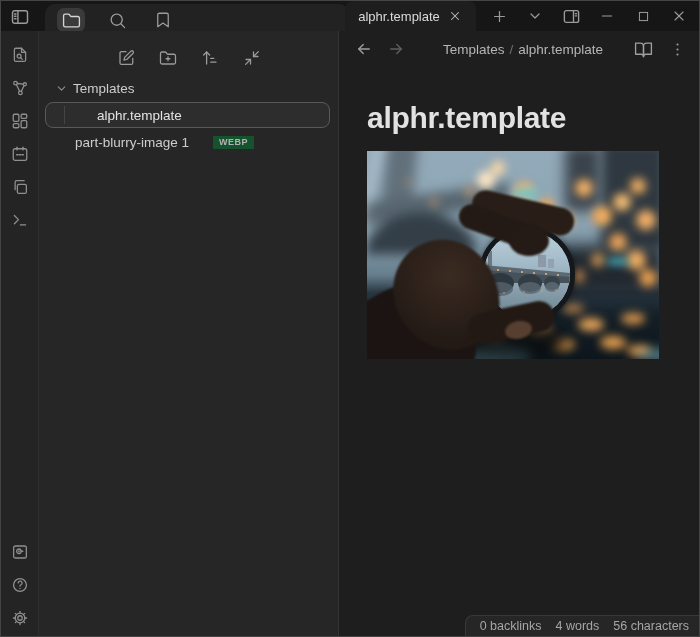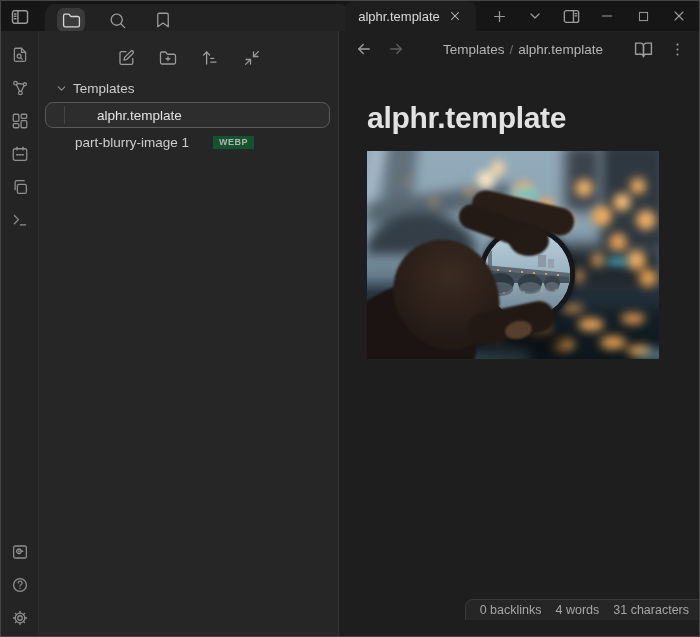--- a/index.html
+++ b/index.html
@@ -87,21 +87,21 @@
   .hand { filter:blur(1px); }
   .h-arm { left:-30px; top:138px; width:132px; height:116px; background:#1b1412; border-radius:35% 45% 30% 40%; transform:rotate(-30deg); }
   .h-palm { left:28px; top:88px; width:102px; height:112px; background:radial-gradient(circle at 60% 35%,#3b2b22,#231a15 70%); border-radius:48% 52% 45% 55%; transform:rotate(-20deg); }
   .h-fing1 { left:104px; top:48px; width:104px; height:28px; background:#281d17; border-radius:15px; transform:rotate(13deg); }
   .h-fing2 { left:90px; top:64px; width:88px; height:25px; background:#241a15; border-radius:13px; transform:rotate(20deg); }
   .h-tip { left:142px; top:74px; width:40px; height:31px; background:#241a16; border-radius:50%; }
   .h-thumb { left:100px; top:156px; width:88px; height:31px; background:#231914; border-radius:16px; transform:rotate(-12deg); }
   .h-nail { left:138px; top:170px; width:27px; height:18px; background:#5d4434; border-radius:50%; transform:rotate(-12deg); opacity:.9; }
 
   
-  .status-bar { position:absolute; right:0; bottom:16px; height:21px; display:flex; align-items:center; gap:14px; padding:0 10px 0 14px; background:#262626; border-top:1px solid #383838; border-left:1px solid #383838; border-radius:8px 0 0 0; font-size:12.5px; color:#a6a6a6; }
+  .status-bar { position:absolute; right:0; bottom:0; height:21px; display:flex; align-items:center; gap:14px; padding:0 10px 0 14px; background:#262626; border-top:1px solid #383838; border-left:1px solid #383838; border-radius:8px 0 0 0; font-size:12.5px; color:#a6a6a6; }
 
   svg { display:block; }
 </style>
 </head>
 <body>
 
 <div class="window">
 
   <div class="titlebar">
     <div class="tb-toggle">
@@ -420,17 +420,17 @@
           <div class="hand h-fing2"></div>
           <div class="hand h-tip"></div>
           <div class="hand h-thumb"></div>
           <div class="hand h-nail"></div>
         </div>
       </div>
 
       <div class="status-bar">
         <span>0 backlinks</span>
         <span>4 words</span>
-        <span>31 characters</span>
+        <span>56 characters</span>
       </div>
     </div>
   </div>
 </div>
 
 </body></html>

